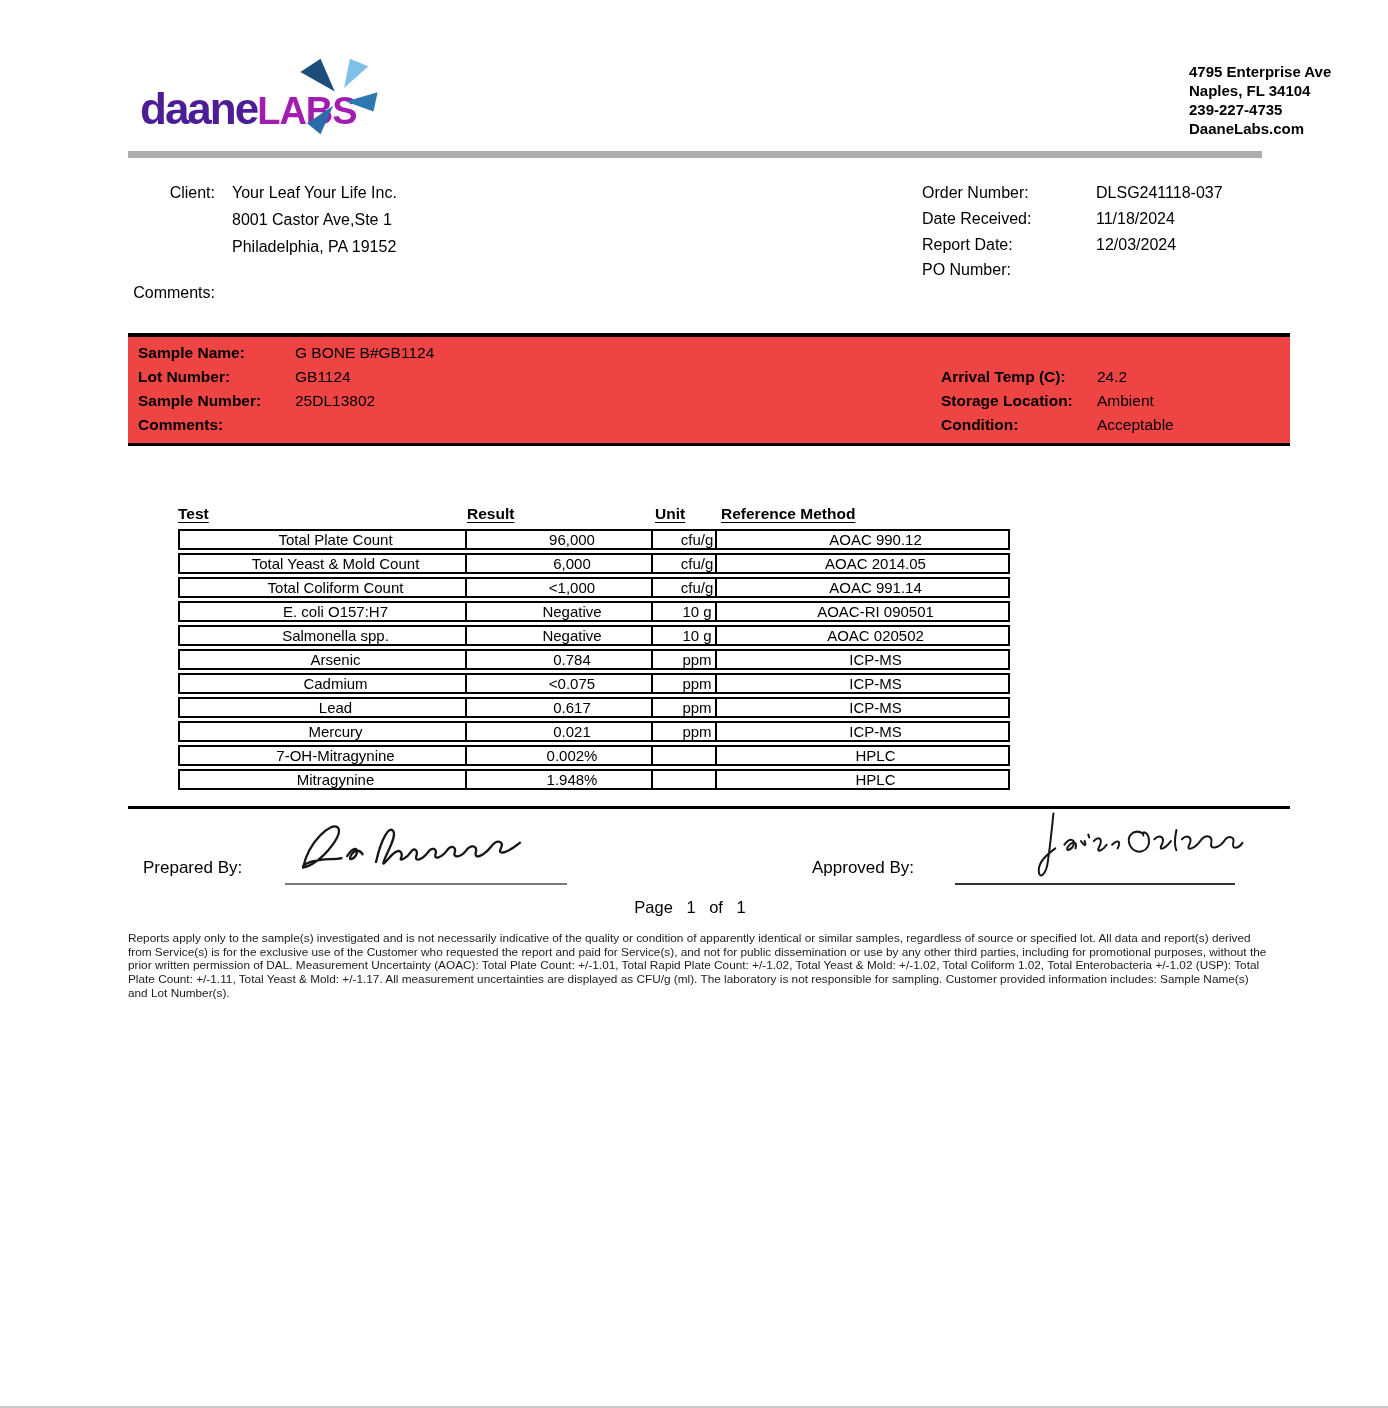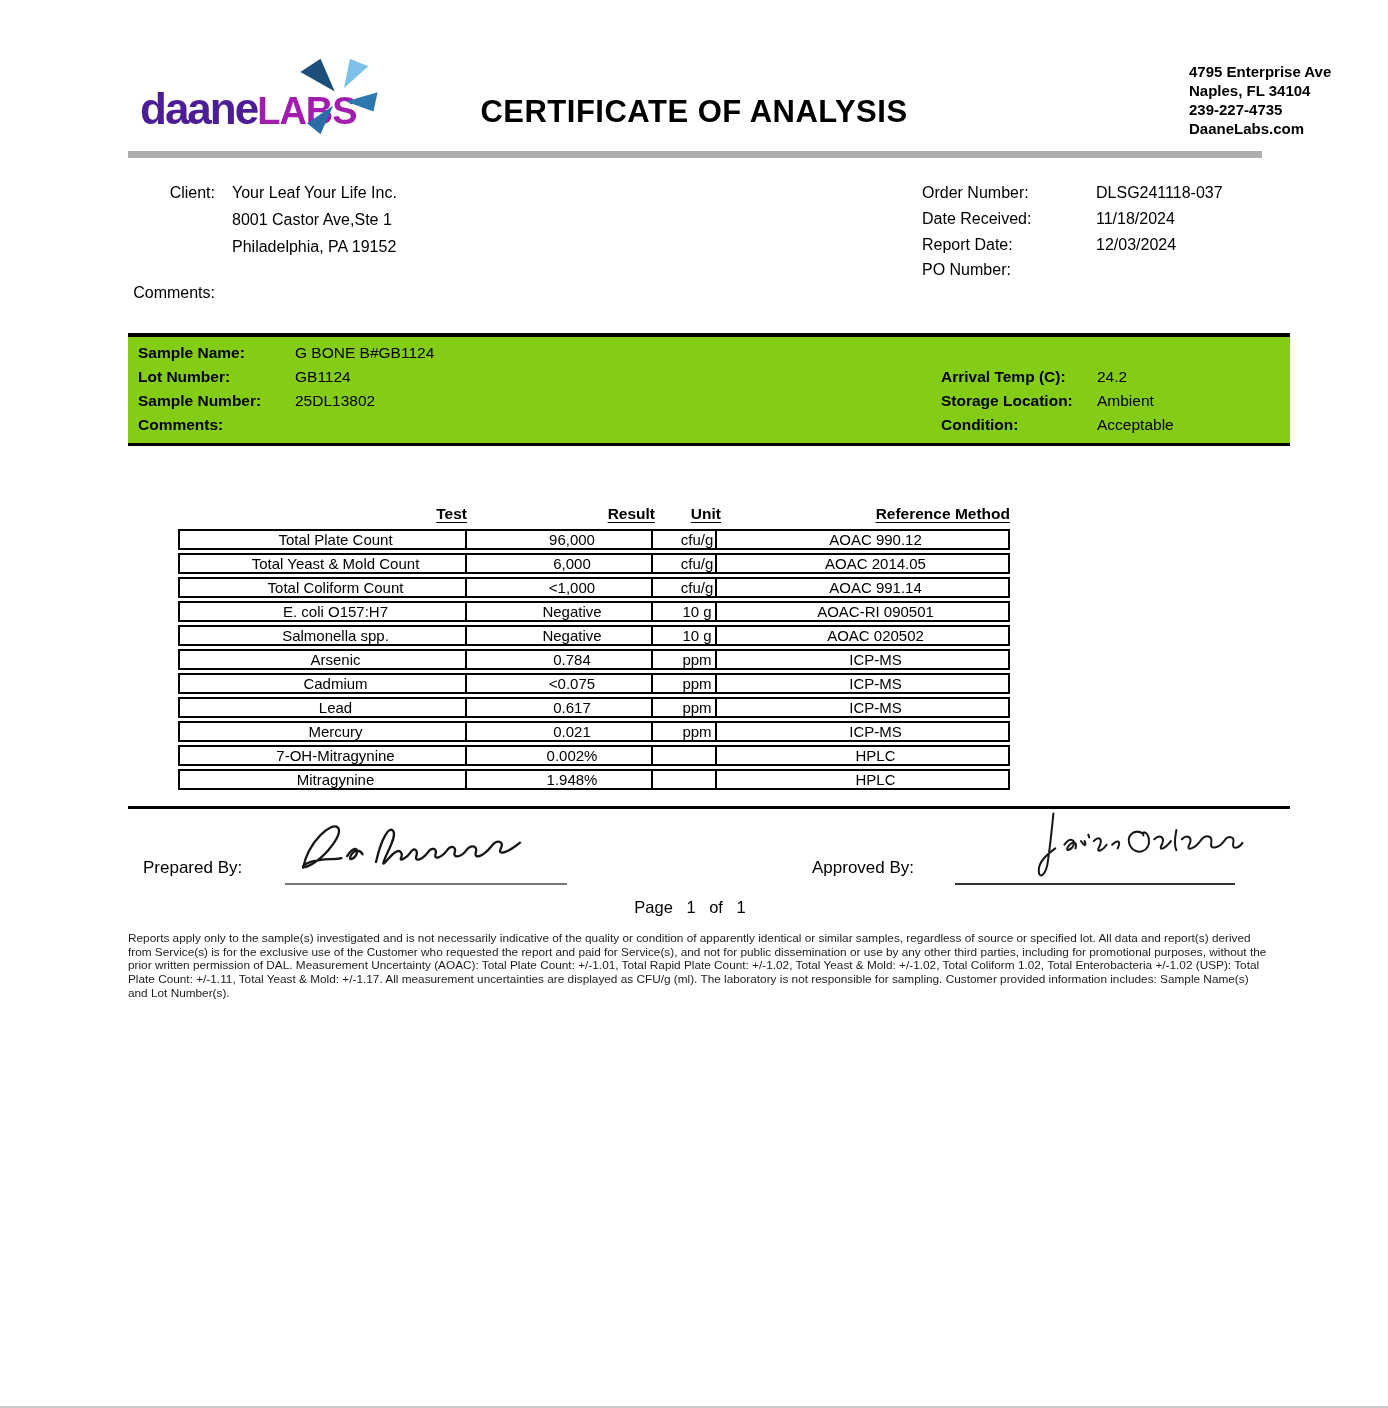--- a/index.html
+++ b/index.html
@@ -30,29 +30,29 @@
   .fld-label { text-align: right; }
   .client-label { left: 118px; width: 97px; }
   .client-val { left: 232px; }
   .order-label { left: 922px; }
   .order-val { left: 1052px; margin-left: 44px; }
   .comments-val { left: 232px; width: 412px; line-height: 18px; }
 
   
   .sample-panel {
     left: 128px; top: 333px; width: 1162px; height: 113px;
-    background: #84cc16;
+    background: #ef4444;
     border-top: 4px solid #000; border-bottom: 3px solid #000;
   }
   .sample-fld { position: absolute; font-size: 15.5px; }
   .sample-lbl { font-weight: 700; }
 
   
   .rt-header { top: 505px; font-size: 15.5px; font-weight: 700;
-               text-decoration: underline; text-underline-offset: 3px; text-align: right; }
+               text-decoration: underline; text-underline-offset: 3px; text-align: left; }
   .rt-rows { left: 178px; top: 529px; width: 832px; }
   .rt-row { display: flex; height: 21px; border: 2px solid #000; margin-bottom: 3px; }
   .rt-cell { display: flex; align-items: center; justify-content: center;
              font-size: 15px; border-right: 2px solid #000; height: 100%; padding-left: 26px; }
   .rt-cell:last-child { border-right: none; }
   .c-test { width: 287px; } .c-result { width: 186px; } .c-unit { width: 64px; } .c-ref { flex: 1; }
 
   
   .sig-sep { left: 128px; top: 806px; width: 1162px; height: 3px; background: #000; }
   .sig-label { font-size: 17px; }
@@ -72,21 +72,20 @@
 
 <div class="page">
 
   <div class="abs logo-text"><span class="logo-daane">daane</span><span class="logo-labs">LABS</span></div>
   <svg class="abs logo-star" width="84" height="90" viewBox="0 0 100 100">
     <polygon points="4,18 28,2 45,41" fill="#1d4e79"></polygon>
     <polygon points="56,37 63,2 85,11" fill="#7dc0e8"></polygon>
     <polygon points="58,53 96,42 91,65" fill="#2e78b0"></polygon>
     <polygon points="43,58 28,92 12,79" fill="#2a6ca8"></polygon>
   </svg>
-  <div class="abs doc-title">CERTIFICATE OF ANALYSIS</div>
   <div class="abs lab-address">
     <div>4795 Enterprise Ave</div>
     <div>Naples, FL 34104</div>
     <div>239-227-4735</div>
     <div>DaaneLabs.com</div>
   </div>
   <div class="abs gray-bar"></div>
 
   <div class="abs fld fld-label client-label" style="top:184px">Client:</div>
   <div class="abs fld client-val" style="top:184px">Your Leaf Your Life Inc.</div>

